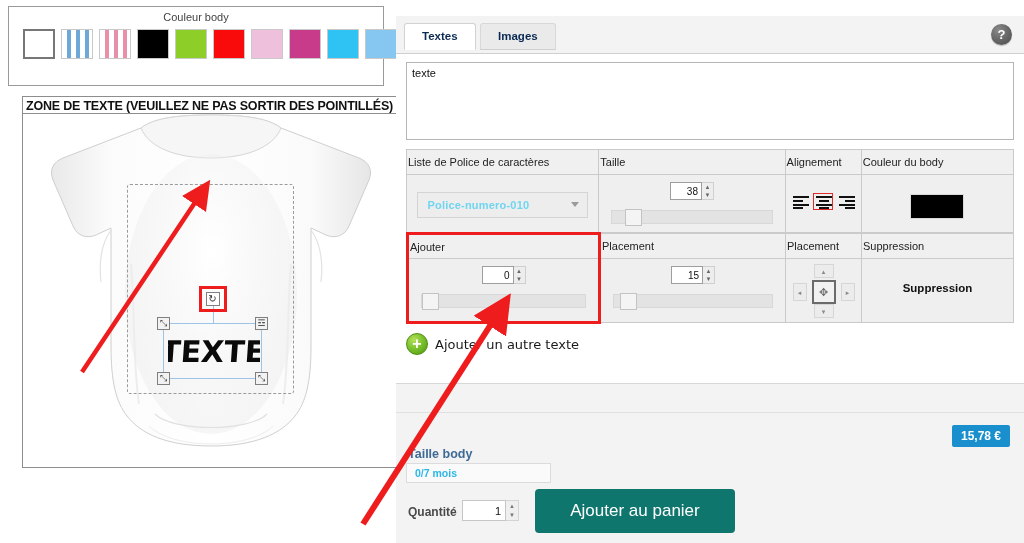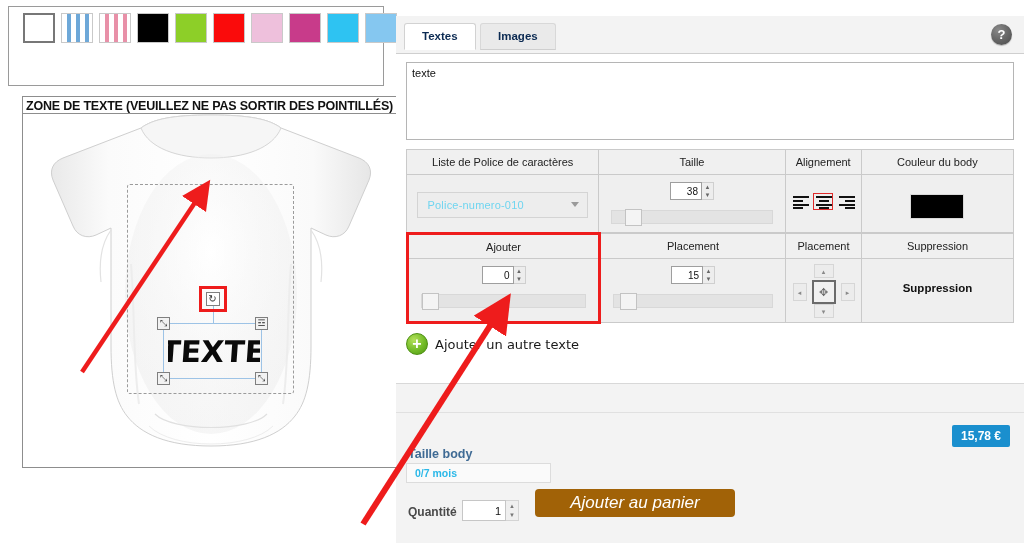--- a/index.html
+++ b/index.html
@@ -125,38 +125,38 @@
     position: relative;
   }
 
   
   .prop-table {
     width: 100%; border-collapse: collapse; margin-top: 9px;
     table-layout: fixed;
   }
   .prop-table th {
     font-size: 11px; font-weight: normal; color: #222; background: #f0f0f0;
-    border: 1px solid #cacaca; height: 25px; text-align: center;
+    border: 1px solid #cacaca; height: 25px; text-align: left;
   }
   .prop-table td {
     border: 1px solid #cacaca; background: #efefef; height: 58px;
     vertical-align: top; padding: 4px 6px; text-align:center;
   }
   .col-a { width: 192px; }
   .col-b { width: 186px; }
   .col-c { width: 76px; }
   .col-d { width: 152px; }
 
   .select-ctl {
     width: 95%; height: 26px; margin: 13px auto 0 auto; background: #ededed;
     border: 1px solid #d4d4d4; position: relative; text-align: left;
   }
   .select-ctl .val {
     font-size: 11px; color: #6fd5f0; padding: 6px 0 0 9px; display:block;
-    font-weight: normal; letter-spacing: .2px;
+    font-weight: bold; letter-spacing: .2px;
   }
   .select-ctl .caret {
     position:absolute; right: 8px; top: 9px; width:0; height:0;
     border-left: 4px solid transparent; border-right: 4px solid transparent;
     border-top: 5px solid #9a9a9a;
   }
 
   .spin-wrap { display:flex; justify-content:center; align-items:center; margin-top: 3px; }
   .spin-input {
     width: 32px; height: 18px; border: 1px solid #9e9e9e; background:#fff;
@@ -254,38 +254,38 @@
     text-align: right; padding-right: 4px; color:#111;
     font-family: "Liberation Sans", sans-serif;
   }
   .qty-spin {
     position: absolute; left: 110px; top: 87px; width: 13px; height: 21px;
     border: 1px solid #d4d4d4; border-left:none; background:#efefef;
     display:flex; flex-direction:column; justify-content:space-around; align-items:center;
   }
   .qty-spin i { font-style:normal; font-size:6px; line-height:6px; color:#777; }
   .cart-btn {
-    position: absolute; left: 139px; top: 76px; width: 200px; height: 28px;
-    background: #a16207; color: #fff; border: none; border-radius: 4px;
+    position: absolute; left: 139px; top: 76px; width: 200px; height: 44px;
+    background: #0f766e; color: #fff; border: none; border-radius: 4px;
     font-size: 17px; cursor: pointer;
     font-family: "Liberation Sans", sans-serif;
-    font-style: italic;
   }
 
   
   .anno { position: absolute; left:0; top:0; width:1024px; height:543px; pointer-events:none; }
 </style>
 </head>
 <body>
 
 <div class="page">
 
   <div class="left-panel">
 
     <div class="color-box">
+      <div class="color-title">Couleur body</div>
       <div class="swatch-row" id="swatchRow">
           <div class="swatch sel" style="background: rgb(255, 255, 255);"></div>
           <div class="swatch" style="background: repeating-linear-gradient(90deg, rgb(255, 255, 255) 0px, rgb(255, 255, 255) 5px, rgb(110, 168, 216) 5px, rgb(110, 168, 216) 9px);"></div>
           <div class="swatch" style="background: repeating-linear-gradient(90deg, rgb(255, 255, 255) 0px, rgb(255, 255, 255) 5px, rgb(232, 144, 168) 5px, rgb(232, 144, 168) 9px);"></div>
           <div class="swatch" style="background: rgb(0, 0, 0);"></div>
           <div class="swatch" style="background: rgb(141, 207, 40);"></div>
           <div class="swatch" style="background: rgb(250, 11, 11);"></div>
           <div class="swatch" style="background: rgb(238, 192, 220);"></div>
           <div class="swatch" style="background: rgb(200, 59, 138);"></div>
           <div class="swatch" style="background: rgb(46, 195, 242);"></div>

